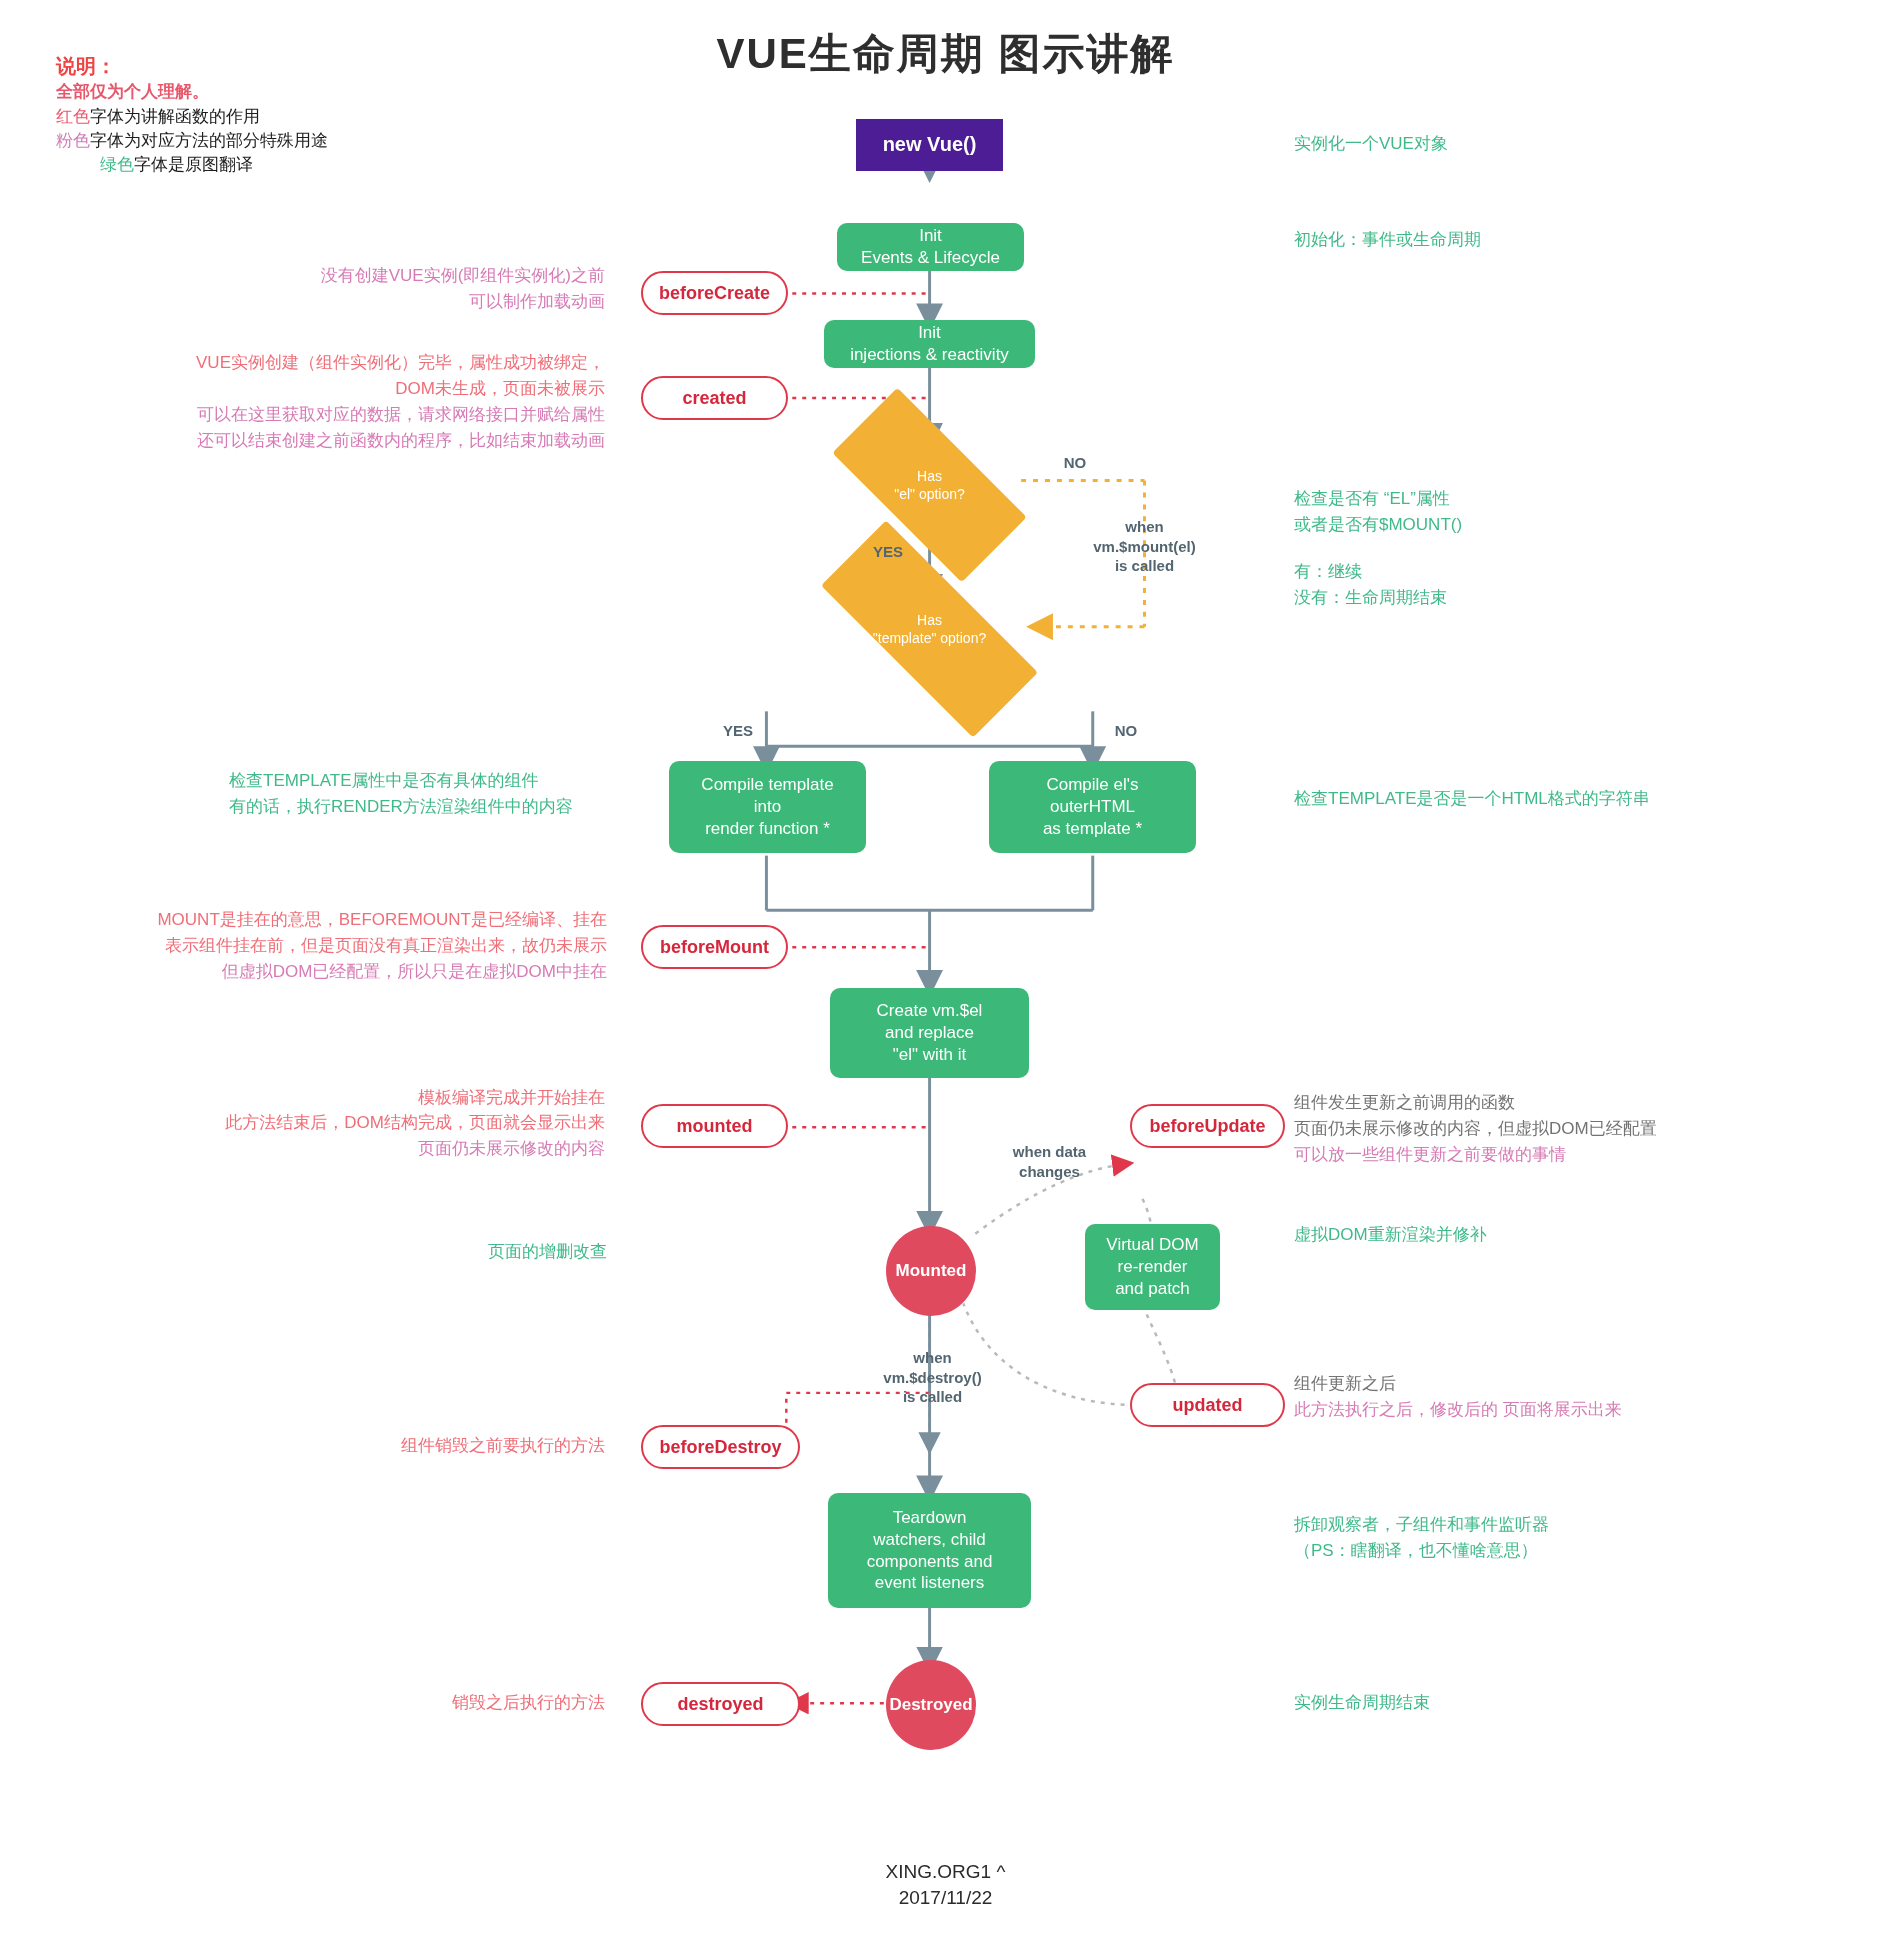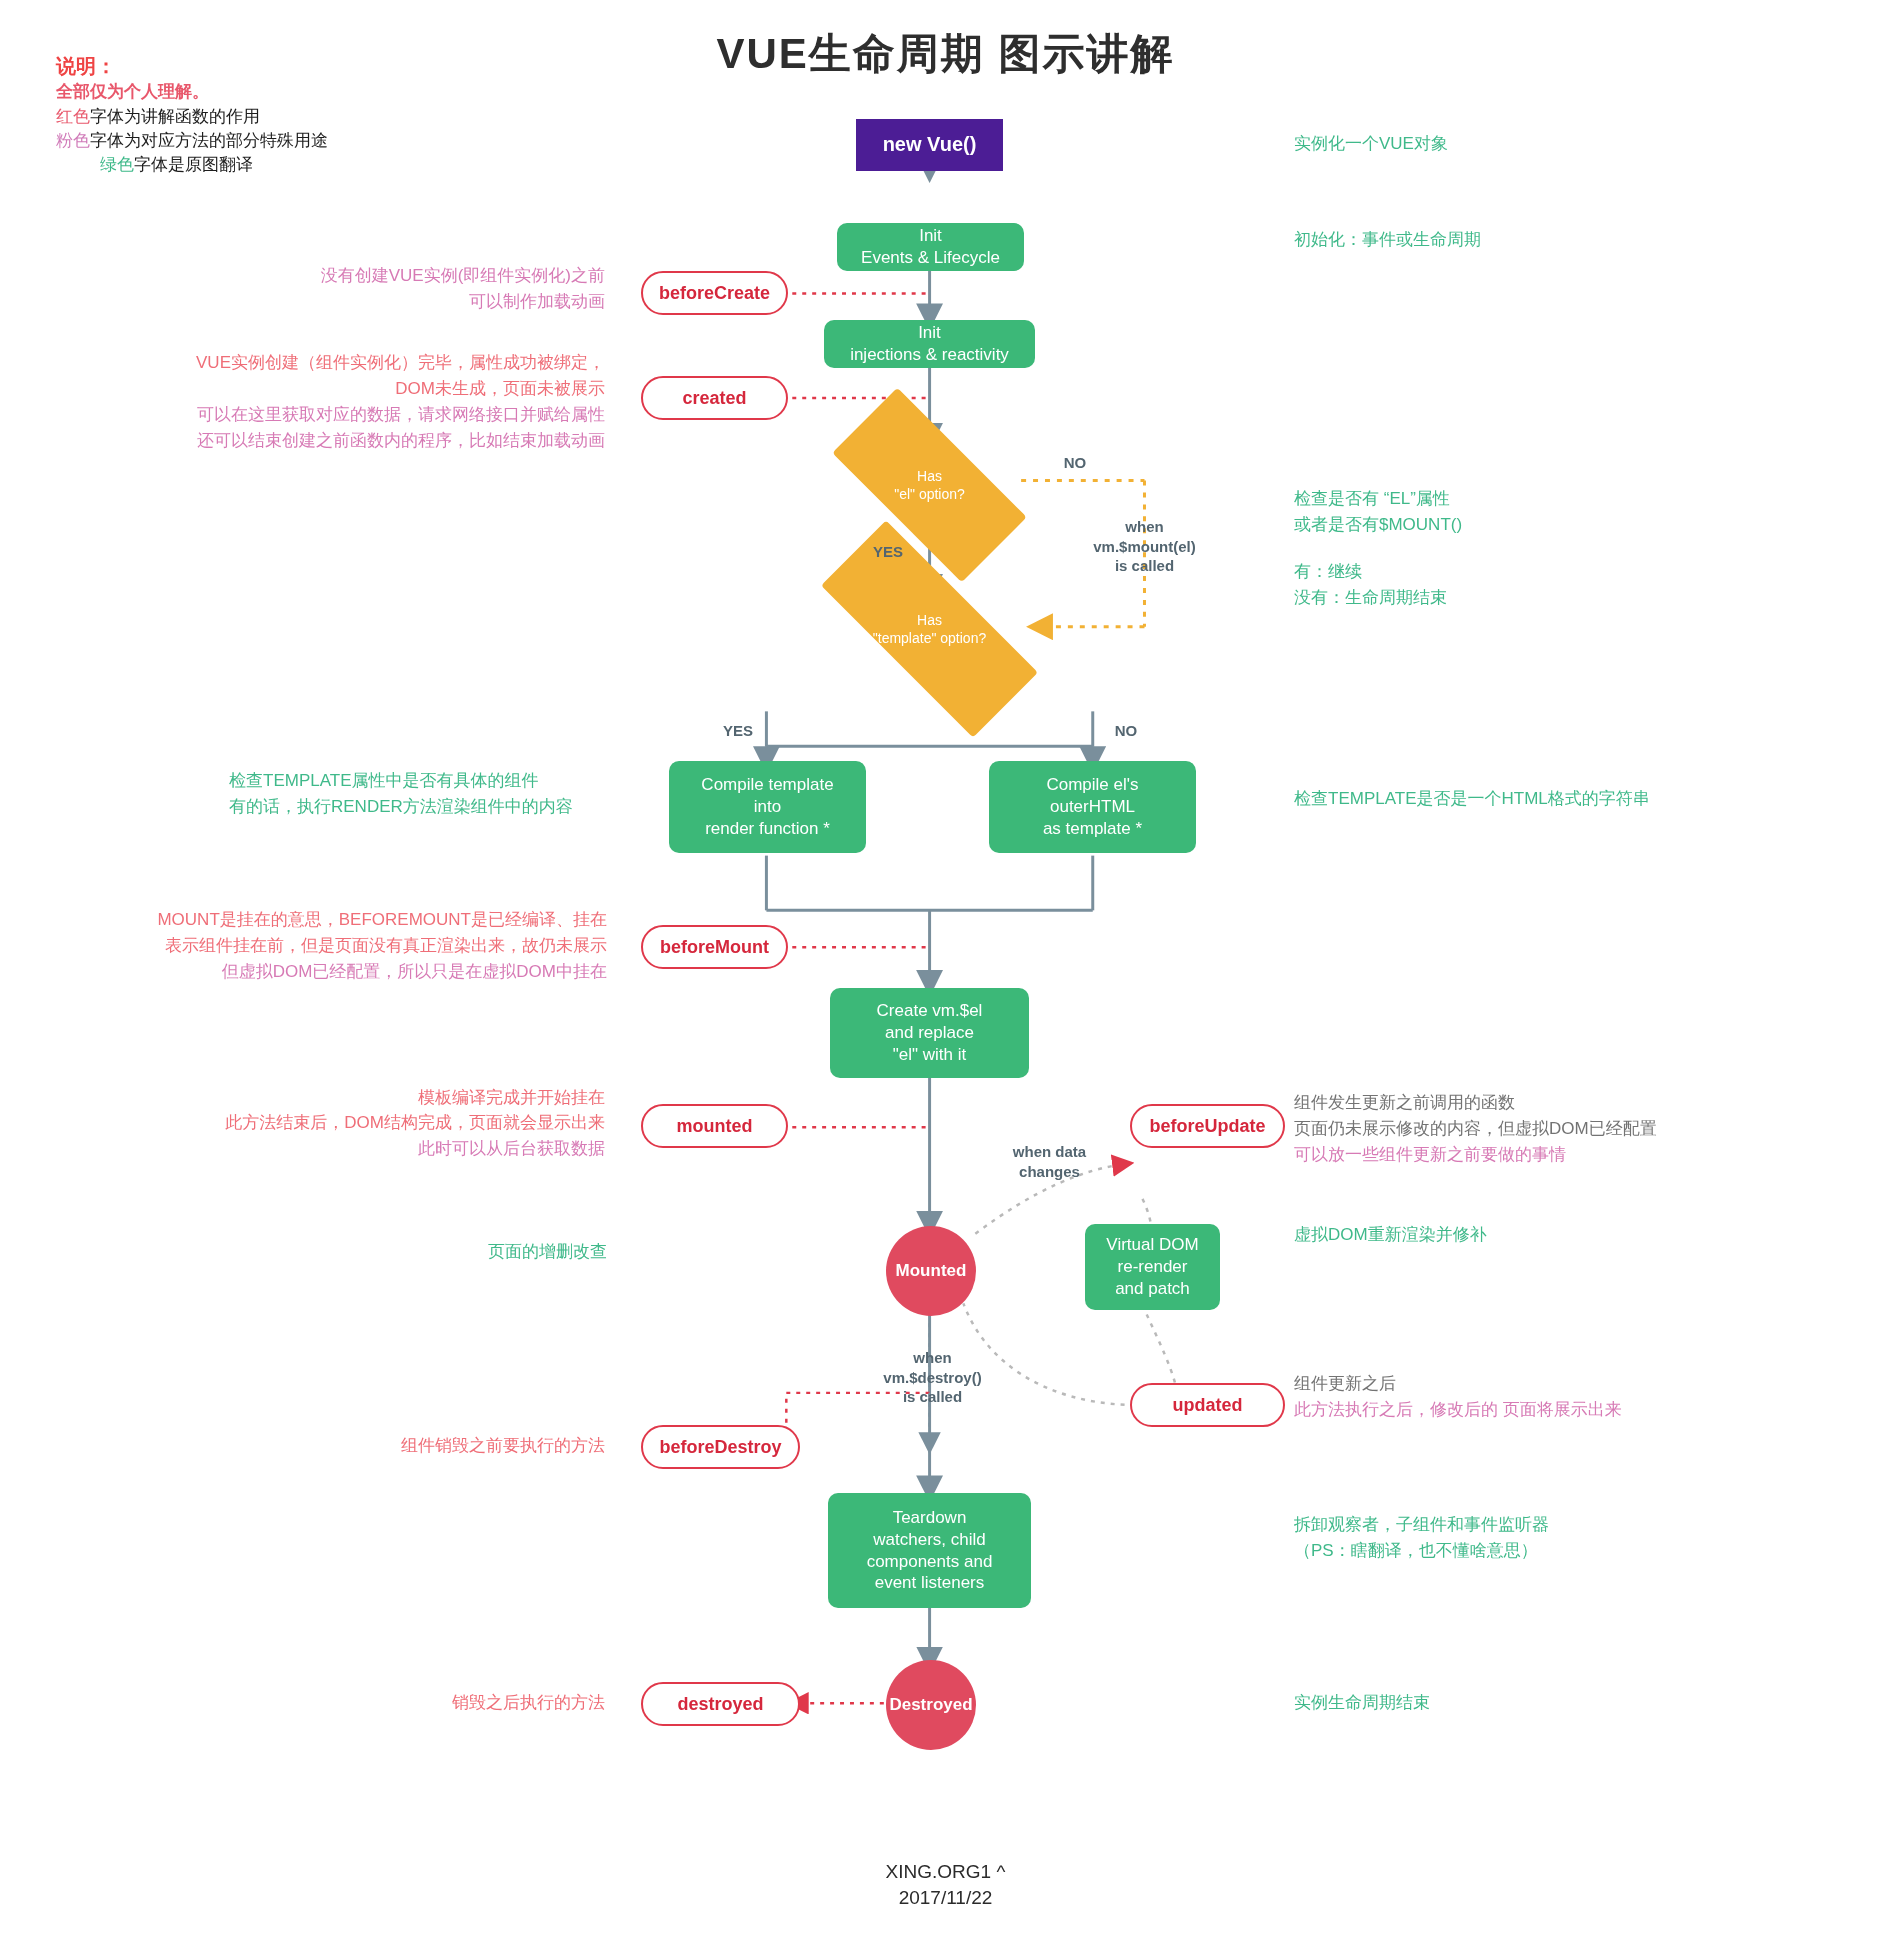--- a/index.html
+++ b/index.html
@@ -281,21 +281,21 @@
 
 <div class="abs ann ann-left-red" style="left:50px;top:907px;width:557px;">MOUNT是挂在的意思，BEFOREMOUNT是已经编译、挂在
 表示组件挂在前，但是页面没有真正渲染出来，故仍未展示</div>
 
 <div class="abs ann ann-left-pink" style="left:50px;top:959px;width:557px;">但虚拟DOM已经配置，所以只是在虚拟DOM中挂在</div>
 
 <div class="abs ann ann-left-red" style="left:60px;top:1085px;width:545px;">模板编译完成并开始挂在</div>
 
 <div class="abs ann ann-left-red" style="left:60px;top:1110px;width:545px;">此方法结束后，DOM结构完成，页面就会显示出来</div>
 
-<div class="abs ann ann-left-pink" style="left:60px;top:1136px;width:545px;">此时可以从后台获取数据</div>
+<div class="abs ann ann-left-pink" style="left:60px;top:1136px;width:545px;">页面仍未展示修改的内容</div>
 
 <div class="abs ann ann-right" style="left:279px;top:1239px;width:328px;text-align:right;">页面的增删改查</div>
 
 <div class="abs ann ann-left-red" style="left:60px;top:1433px;width:545px;">组件销毁之前要执行的方法</div>
 
 <div class="abs ann ann-left-red" style="left:60px;top:1690px;width:545px;">销毁之后执行的方法</div>
 
 <div class="abs" id="footer">XING.ORG1 ^
 2017/11/22</div>
 

